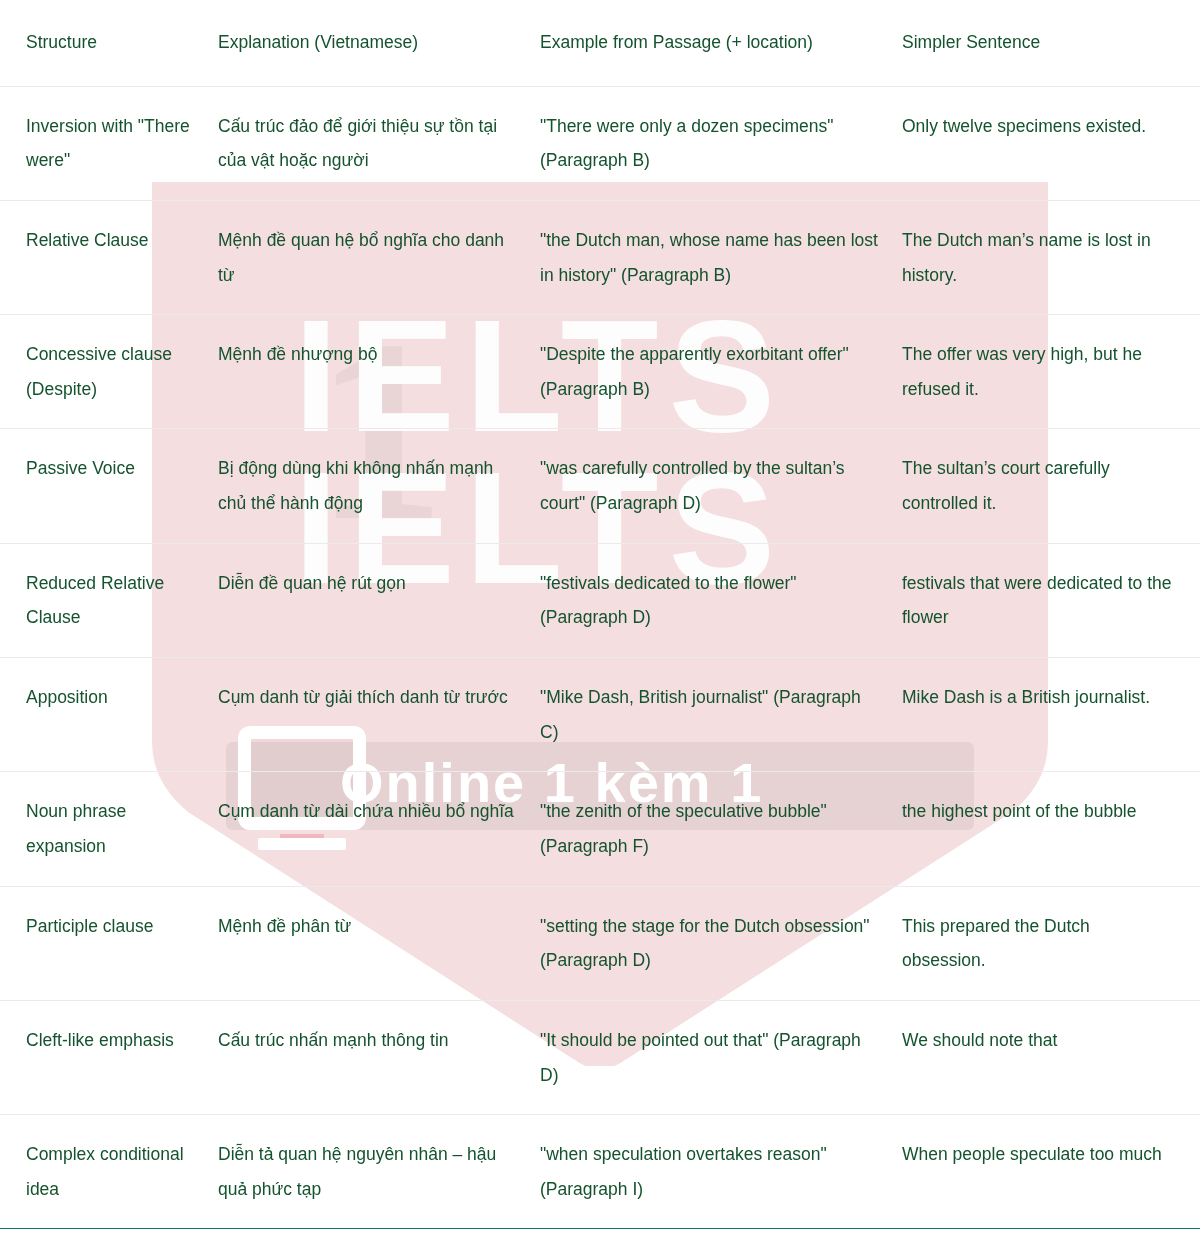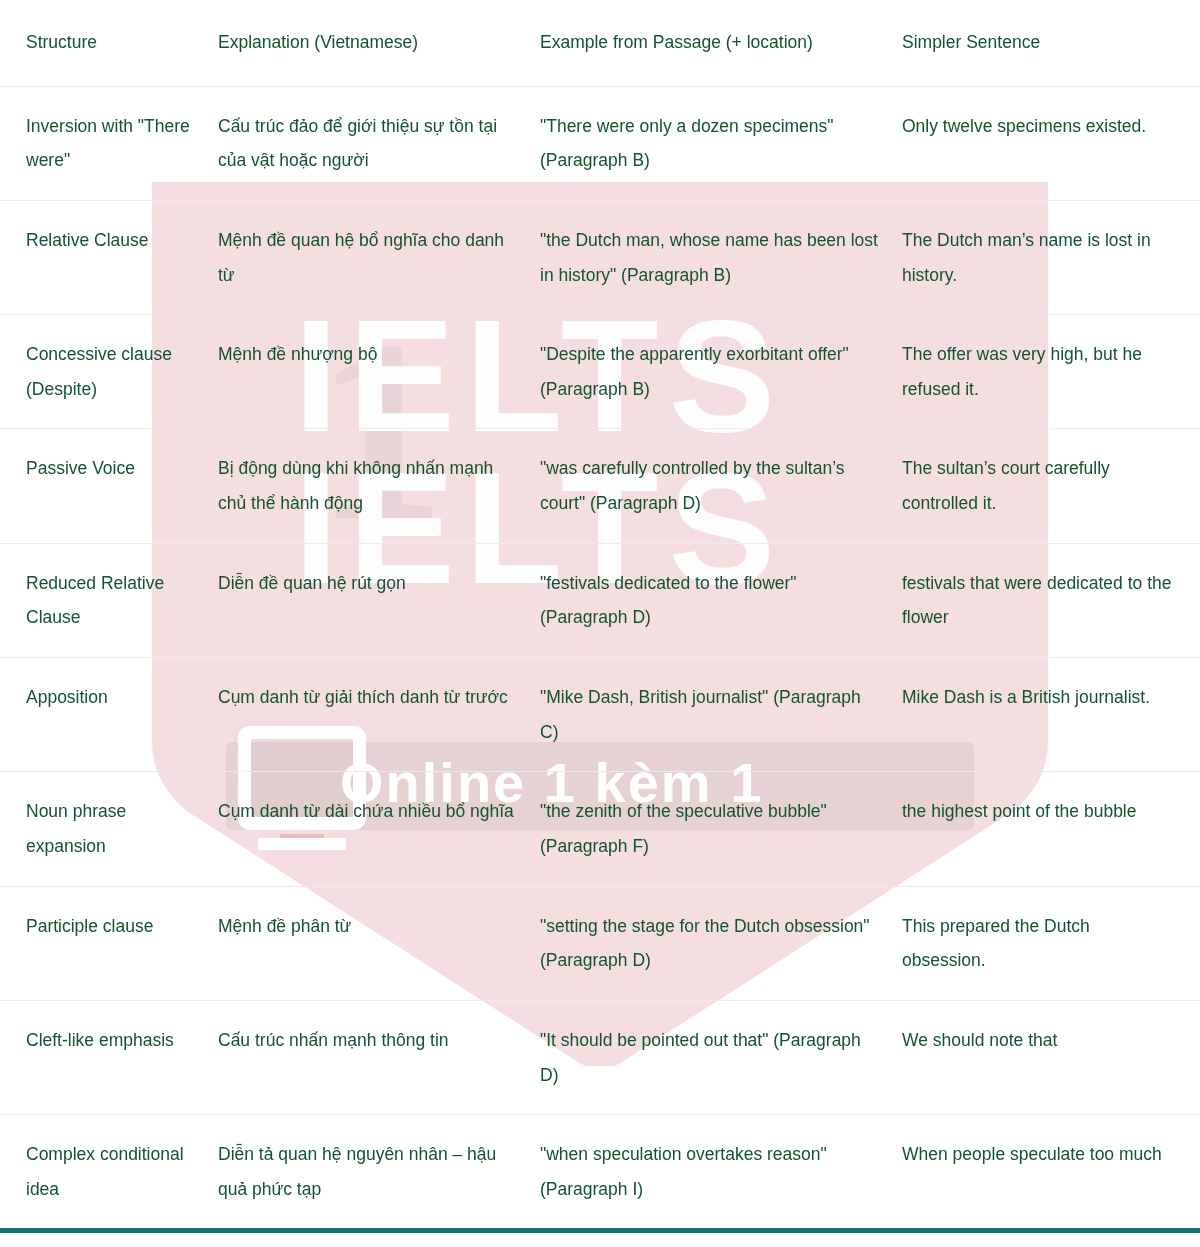--- a/index.html
+++ b/index.html
@@ -144,21 +144,21 @@
     padding-left: 26px;
   }
   table.grammar-table td:nth-child(2),
   table.grammar-table th:nth-child(2) { padding-left: 0; }
 
   table.grammar-table thead th {
     padding-top: 25px;
     padding-bottom: 26px;
   }
   table.grammar-table tbody tr:last-child td {
-    border-bottom: 5px solid #0f766e;
+    border-bottom: 1px solid #0f766e;
   }
 </style>
 </head>
 <body>
 
 <div id="watermark-layer">
 
   <div class="wm-shield">
     <svg viewBox="0 0 896 884" xmlns="http://www.w3.org/2000/svg" aria-hidden="true">
       <path d="M0 0 H896 V560 Q896 600 860 630 L470 880 Q448 894 426 880 L36 630 Q0 600 0 560 Z" fill="#F4DEE0"></path>

